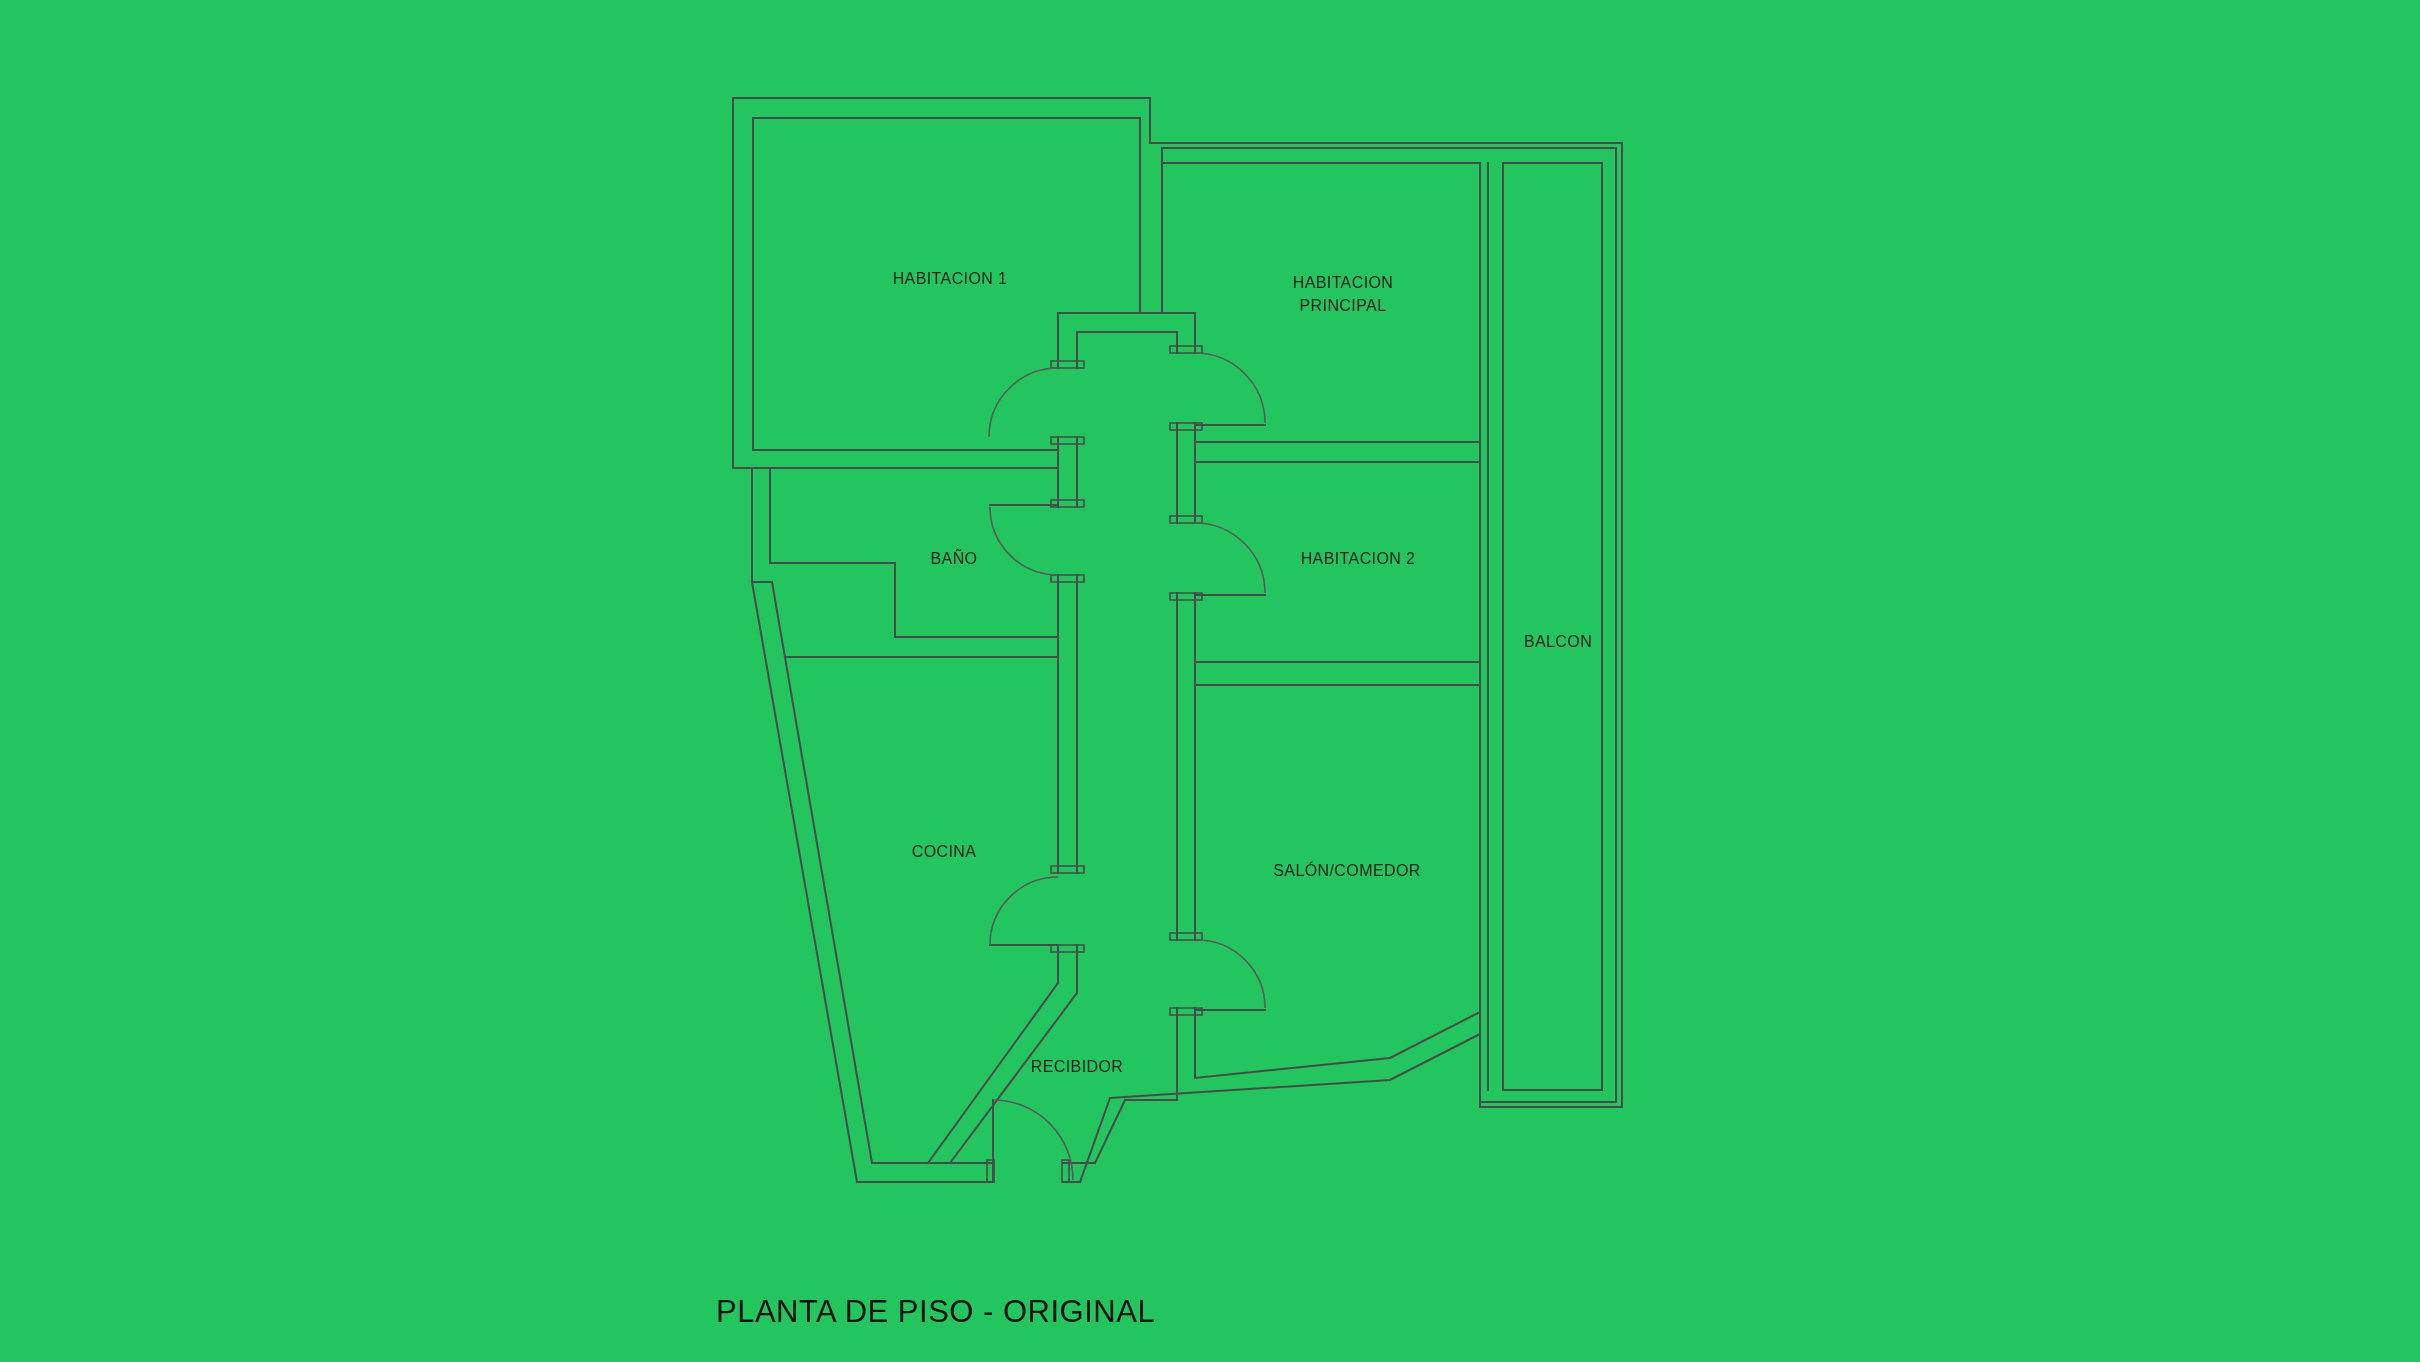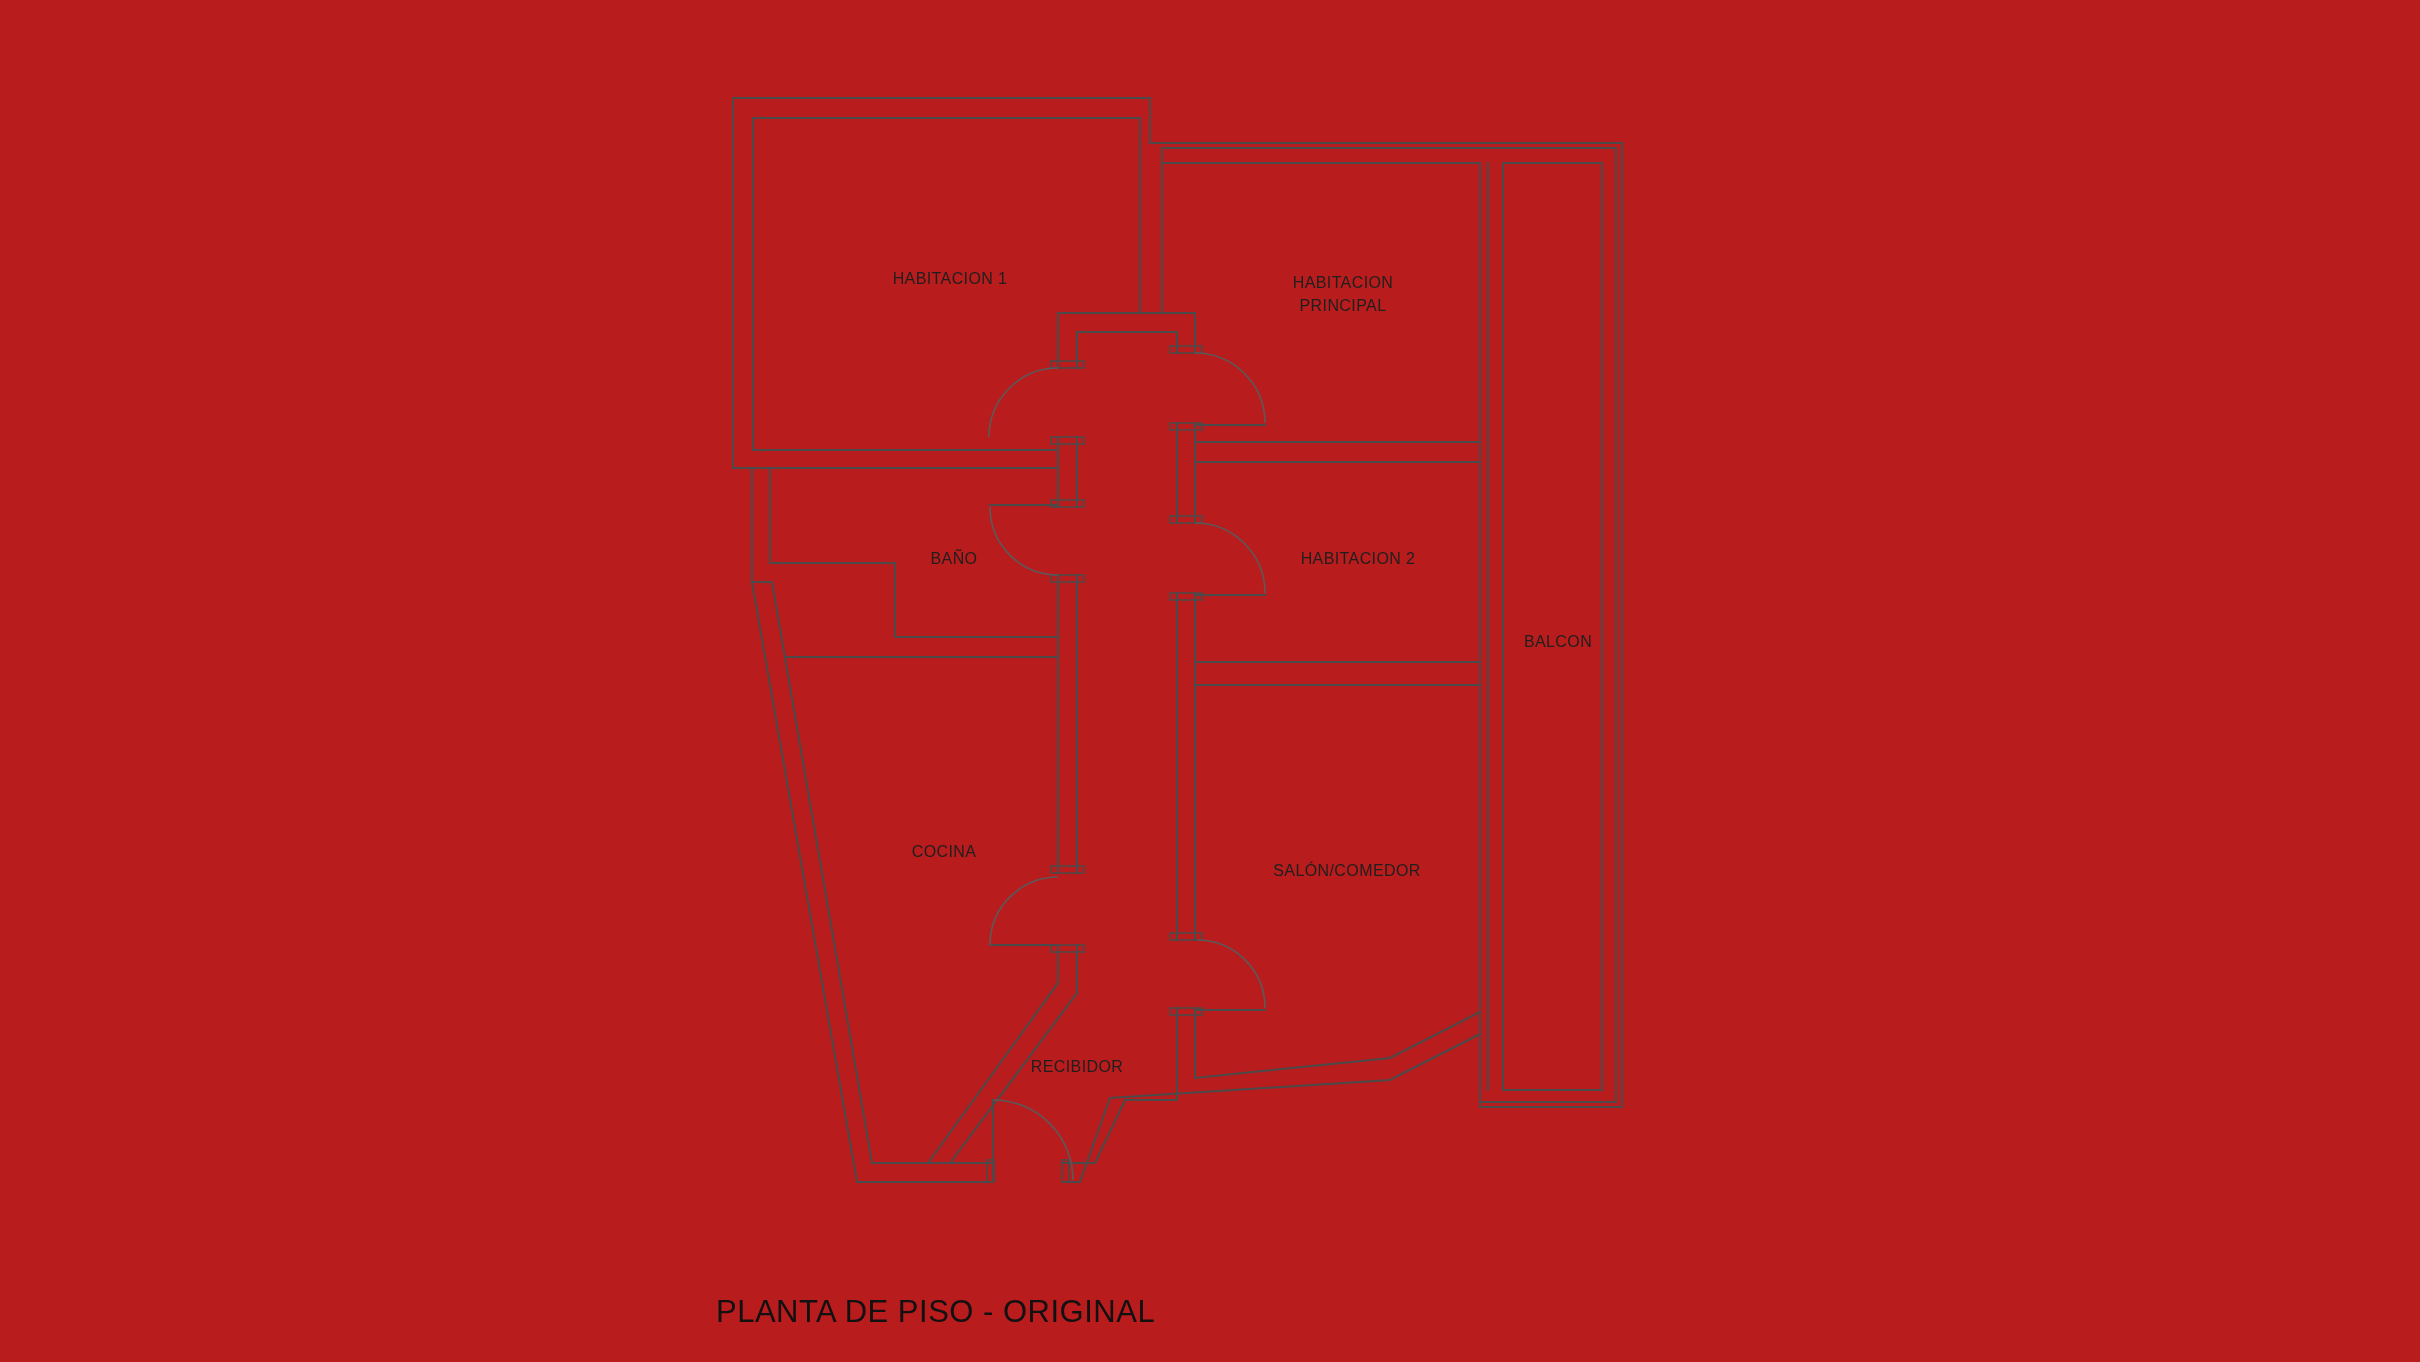--- a/index.html
+++ b/index.html
@@ -8,21 +8,21 @@
     background: #ffffff;
     width: 2420px;
     height: 1362px;
     overflow: hidden;
     font-family: "Liberation Sans", sans-serif;
   }
   #plan-stage {
     position: relative;
     width: 2420px;
     height: 1362px;
-    background: #b91c1c;
+    background: #22c55e;
   }
   svg { display: block; }
   .wall-line {
     fill: none;
     stroke: #4a4a4a;
     stroke-width: 2;
     stroke-linecap: square;
     stroke-linejoin: miter;
   }
   .door-arc {

